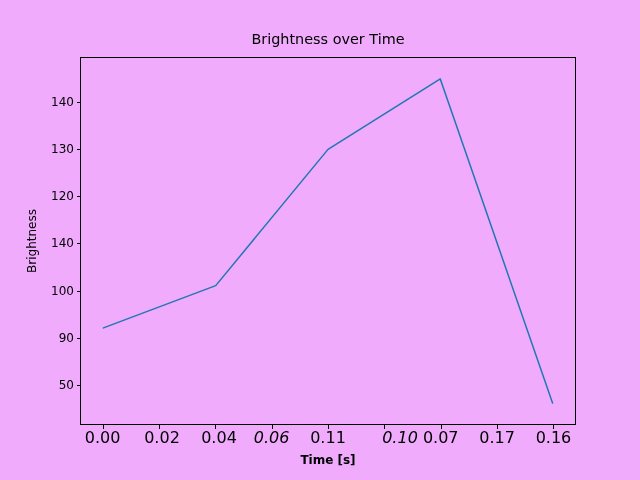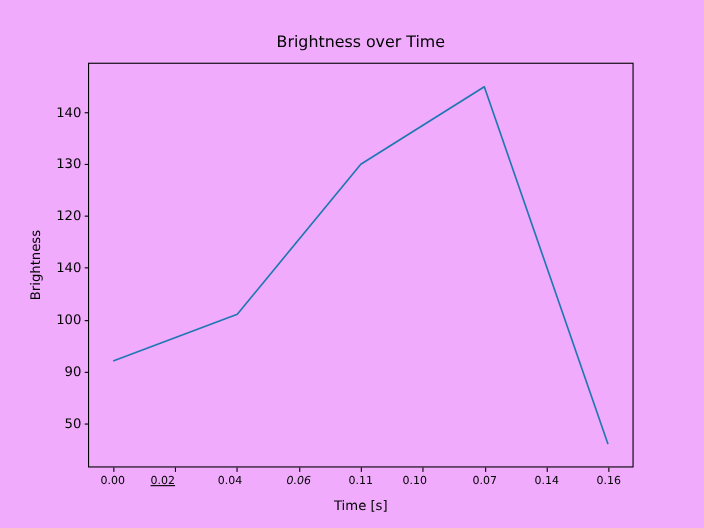--- a/index.html
+++ b/index.html
@@ -47,41 +47,42 @@
   }
   #xlabel {
     position: absolute;
     left: 80px;
     top: 453px;
     width: 496px;
     text-align: center;
     font-size: 12px;
     color: #000000;
     line-height: 14px;
+    font-weight: bold;
   }
   #ylabel {
     position: absolute;
     left: 0px;
     top: 0px;
     width: 368px;
     height: 16px;
     text-align: center;
     font-size: 12px;
     color: #000000;
     line-height: 16px;
     transform: rotate(-90deg);
     transform-origin: 0 0;
     
     margin-left: 24px;
     margin-top: 425px;
   }
   .xtick-label {
     position: absolute;
     transform: translateX(-50%);
-    font-size: 10px;
+    font-size: 16px;
     color: #000000;
     line-height: 14px;
     white-space: nowrap;
   }
   .ytick-label {
     position: absolute;
     transform: translateY(-50%);
     text-align: right;
     font-size: 12px;
     color: #000000;
@@ -115,33 +116,33 @@
   <div id="axes">
     <svg id="plot-svg" viewBox="0 0 496 368" preserveAspectRatio="none">
       <polyline id="series-0" fill="none" stroke="#1f77b4" stroke-width="1.5" stroke-linecap="round" stroke-linejoin="round" points="22.55,271.39 135.27,228.88 248.00,91.88 360.73,21.02 473.45,346.98"></polyline>
     </svg>
   </div>
 
   <div id="xticks">
       <div class="xtick-mark" style="left: 102.545px; top: 425px;"></div>
       <div class="xtick-label" style="left: 102.545px; top: 431px;">0.00</div>
       <div class="xtick-mark" style="left: 158.909px; top: 425px;"></div>
-      <div class="xtick-label" style="left: 148px; top: 431px; text-decoration: underline;">0.02</div>
+      <div class="xtick-label" style="left: 162px; top: 431px;">0.02</div>
       <div class="xtick-mark" style="left: 215.273px; top: 425px;"></div>
-      <div class="xtick-label" style="left: 209px; top: 431px; text-align: right;">0.04</div>
+      <div class="xtick-label" style="left: 219px; top: 431px; text-align: right;">0.04</div>
       <div class="xtick-mark" style="left: 271.636px; top: 425px;"></div>
       <div class="xtick-label" style="left: 271.636px; top: 431px; font-style: italic;">0.06</div>
       <div class="xtick-mark" style="left: 328px; top: 425px;"></div>
       <div class="xtick-label" style="left: 328px; top: 431px;">0.11</div>
       <div class="xtick-mark" style="left: 384.364px; top: 425px;"></div>
-      <div class="xtick-label" style="left: 377px; top: 431px;">0.10</div>
+      <div class="xtick-label" style="left: 400px; top: 431px; font-style: italic;">0.10</div>
       <div class="xtick-mark" style="left: 440.727px; top: 425px;"></div>
       <div class="xtick-label" style="left: 440.727px; top: 431px;">0.07</div>
       <div class="xtick-mark" style="left: 497.091px; top: 425px;"></div>
-      <div class="xtick-label" style="left: 497.091px; top: 431px;">0.14</div>
+      <div class="xtick-label" style="left: 497.091px; top: 431px;">0.17</div>
       <div class="xtick-mark" style="left: 553.455px; top: 425px;"></div>
       <div class="xtick-label" style="left: 553.455px; top: 431px;">0.16</div>
     </div>
   <div id="yticks">
       <div class="ytick-mark" style="left: 76.5px; top: 385.082px;"></div>
       <div class="ytick-label" style="left: 34px; width: 40px; top: 385.082px;">50</div>
       <div class="ytick-mark" style="left: 76.5px; top: 337.842px;"></div>
       <div class="ytick-label" style="left: 34px; width: 40px; top: 337.842px;">90</div>
       <div class="ytick-mark" style="left: 76.5px; top: 290.602px;"></div>
       <div class="ytick-label" style="left: 34px; width: 40px; top: 290.602px;">100</div>

